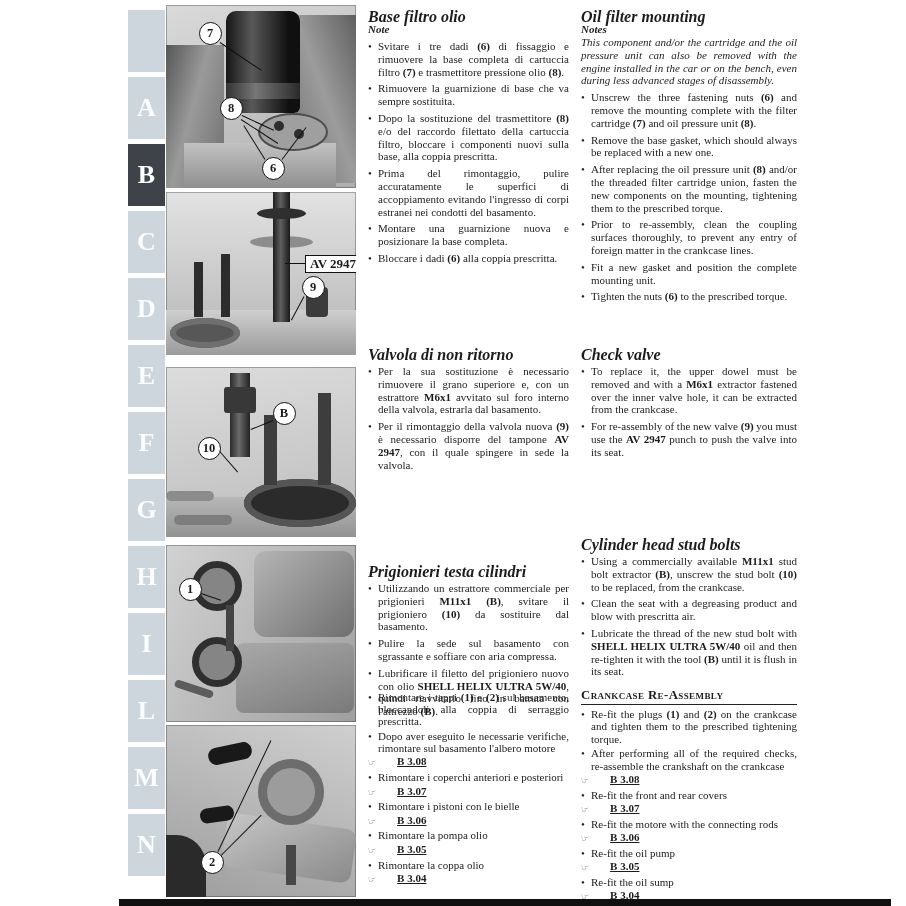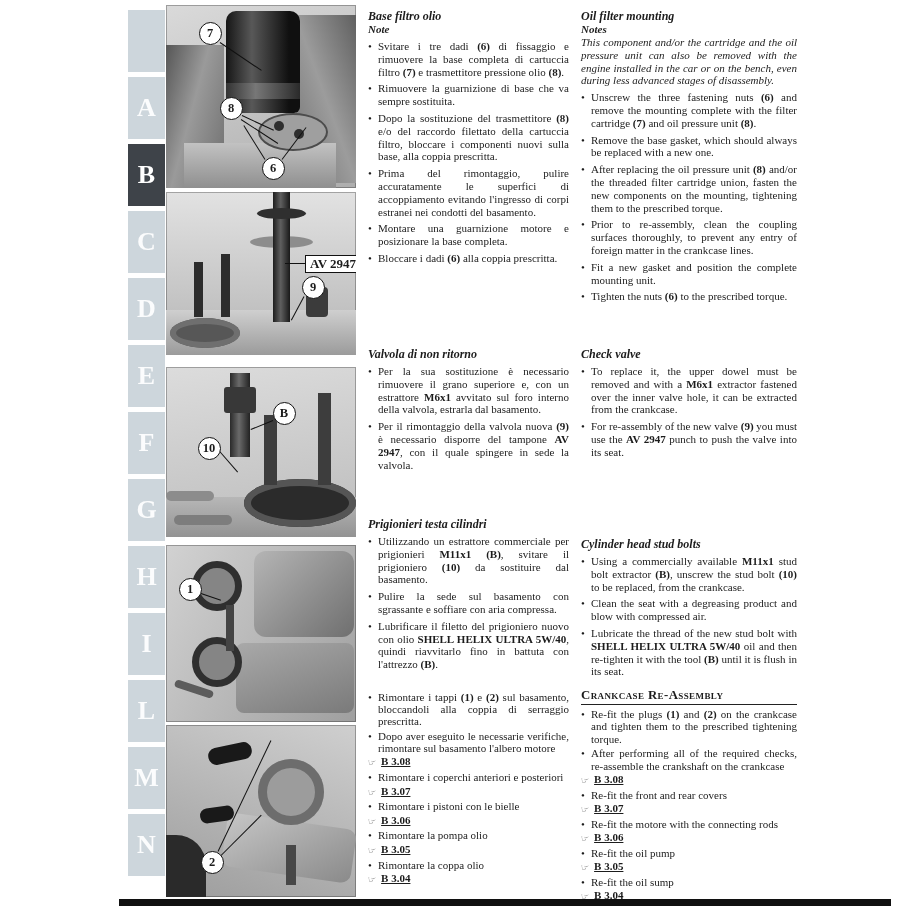--- a/index.html
+++ b/index.html
@@ -70,35 +70,35 @@
            box-sizing:border-box;}
   .leader{position:absolute;height:0;border-top:1.2px solid #111;transform-origin:left center;z-index:4;}
   .tool-label{position:absolute;background:#fff;border:1.5px solid #111;font-weight:bold;font-size:13px;
               line-height:16px;padding:0 4px;z-index:5;white-space:nowrap;}
 
   
   .col{position:absolute;top:0;height:906px;font-size:11px;line-height:12.8px;}
   .col-it{left:368px;width:201px;}
   .col-en{left:581px;width:216px;}
   .sec{position:absolute;left:0;width:100%;}
-  .sub-title{margin:0;font-size:12px;font-weight:bold;font-style:italic;line-height:13px;}
+  .sub-title{margin:0;font-size:16px;font-weight:bold;font-style:italic;line-height:13px;}
   .note-label{margin:0;font-weight:bold;font-style:italic;line-height:13px;}
   .intro{margin:0 0 4px 0;font-style:italic;text-align:justify;}
   .lead{margin:0 0 1px 0;text-align:justify;}
   .caps-title{margin:0 0 3px 0;font-size:12.8px;font-weight:600;font-variant:small-caps;letter-spacing:.4px;
               border-bottom:1px solid #222;padding-bottom:2px;line-height:14px;}
   .item{display:flex;margin-top:4px;}
   .caps-sec .item{margin-top:2.5px;}
   .caps-sec{line-height:12.3px;}
   .marker{flex:0 0 10px;}
   .itext{flex:1;text-align:justify;}
   .itext b{font-weight:bold;}
   .ref{margin-top:1px;}
   .ref-icon{font-family:"DejaVu Sans",sans-serif;font-size:9px;color:#333;margin-right:5px;}
-  .ref-link{font-weight:bold;text-decoration:underline;}
+  .ref-link{font-weight:bold;text-decoration:underline;margin-left:16px;}
 
   .bottom-bar{position:absolute;left:119px;top:899px;width:772px;height:7px;background:#101010;}
 </style>
 </head>
 <body>
 
 <div class="page">
 
   <div class="sidebar" id="sidebar">
       <div class="tab">
@@ -229,39 +229,39 @@
         <div class="item">
           <span class="marker">•</span>
           <span class="itext">Dopo la sostituzione del trasmettitore <b>(8)</b> e/o del raccordo filettato della cartuccia filtro, bloccare i componenti nuovi sulla base, alla coppia prescritta.</span>
         </div>
         <div class="item">
           <span class="marker">•</span>
           <span class="itext">Prima del rimontaggio, pulire accuratamente le superfici di accoppiamento evitando l'ingresso di corpi estranei nei condotti del basamento.</span>
         </div>
         <div class="item">
           <span class="marker">•</span>
-          <span class="itext">Montare una guarnizione motore e posizionare la base completa.</span>
+          <span class="itext">Montare una guarnizione nuova e posizionare la base completa.</span>
         </div>
         <div class="item">
           <span class="marker">•</span>
           <span class="itext">Bloccare i dadi <b>(6)</b> alla coppia prescritta.</span>
         </div>
       </section>
       <section class="sec sub-sec" style="top: 348px;">
         <h3 class="sub-title">Valvola di non ritorno</h3>
         <div class="item">
           <span class="marker">•</span>
           <span class="itext">Per la sua sostituzione è necessario rimuovere il grano superiore e, con un estrattore <b>M6x1</b> avvitato sul foro interno della valvola, estrarla dal basamento.</span>
         </div>
         <div class="item">
           <span class="marker">•</span>
           <span class="itext">Per il rimontaggio della valvola nuova <b>(9)</b> è necessario disporre del tampone <b>AV 2947</b>, con il quale spingere in sede la valvola.</span>
         </div>
       </section>
-      <section class="sec sub-sec" style="top: 518px;">
+      <section class="sec sub-sec" style="top: 565px;">
         <h3 class="sub-title">Prigionieri testa cilindri</h3>
         <div class="item">
           <span class="marker">•</span>
           <span class="itext">Utilizzando un estrattore commerciale per prigionieri <b>M11x1 (B)</b>, svitare il prigioniero <b>(10)</b> da sostituire dal basamento.</span>
         </div>
         <div class="item">
           <span class="marker">•</span>
           <span class="itext">Pulire la sede sul basamento con sgrassante e soffiare con aria compressa.</span>
         </div>
         <div class="item">
@@ -343,21 +343,21 @@
         </div>
       </section>
       <section class="sec sub-sec" style="top: 538px;">
         <h3 class="sub-title">Cylinder head stud bolts</h3>
         <div class="item">
           <span class="marker">•</span>
           <span class="itext">Using a commercially available <b>M11x1</b> stud bolt extractor <b>(B)</b>, unscrew the stud bolt <b>(10)</b> to be replaced, from the crankcase.</span>
         </div>
         <div class="item">
           <span class="marker">•</span>
-          <span class="itext">Clean the seat with a degreasing product and blow with compressed air.</span>
+          <span class="itext">Clean the seat with a degreasing product and blow with prescritta air.</span>
         </div>
         <div class="item">
           <span class="marker">•</span>
           <span class="itext">Lubricate the thread of the new stud bolt with <b>SHELL HELIX ULTRA 5W/40</b> oil and then re-tighten it with the tool <b>(B)</b> until it is flush in its seat.</span>
         </div>
       </section>
       <section class="sec caps-sec" style="top: 688px;">
         <h3 class="caps-title">Crankcase Re-Assembly</h3>
         <div class="item">
           <span class="marker">•</span>

